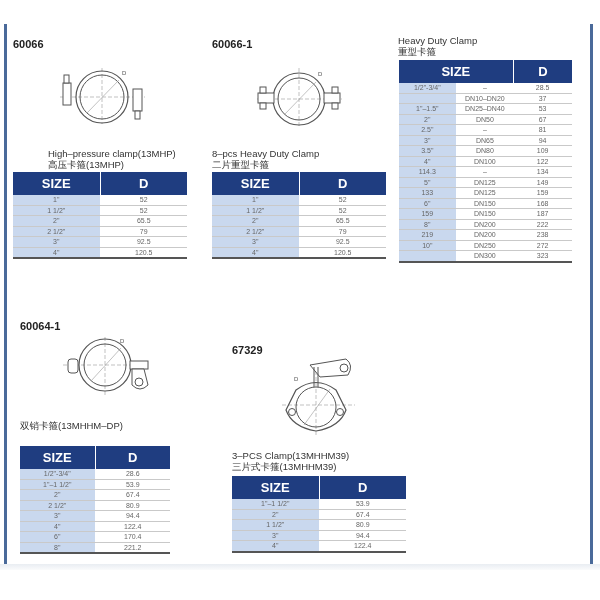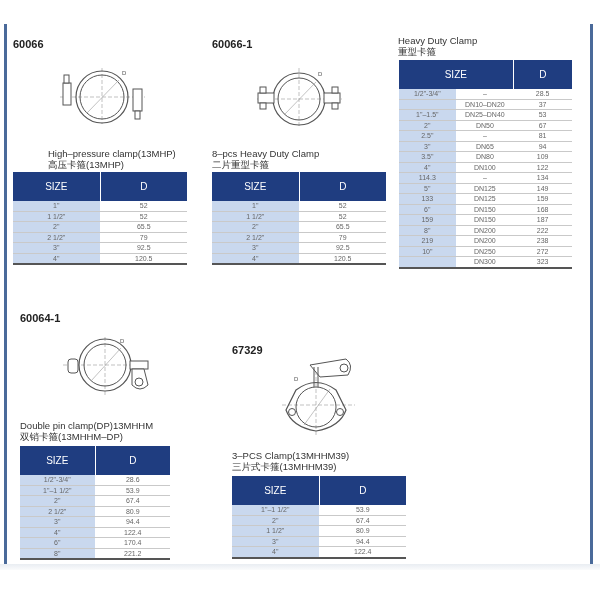--- a/index.html
+++ b/index.html
@@ -4,21 +4,21 @@
 <style>
   html, body { margin:0; padding:0; background:#ffffff; }
   body { width:600px; height:600px; position:relative; overflow:hidden; font-family:"Liberation Sans", sans-serif; color:#333; }
   .page { position:absolute; left:4px; top:24px; width:596px; height:540px; background:#fff; border-left:3px solid #4a6a9a; }
   .rborder { position:absolute; left:590px; top:24px; width:3px; height:540px; background:#4a6a9a; }
   .shadow { position:absolute; left:0; top:564px; width:600px; height:6px; background:linear-gradient(#e9edf2,#fafbfc); }
   .code { position:absolute; font-weight:bold; font-size:11px; color:#222; }
   .title { position:absolute; font-size:9.5px; line-height:11px; color:#333; }
   .drawing { position:absolute; }
   table.spec { position:absolute; border-collapse:collapse; font-size:7px; color:#666; }
-  table.spec th { background:#1f3d80; color:#fff; font-weight:normal; height:29px; font-size:10px; padding:0; border-right:1px solid #ffffff; }
+  table.spec th { background:#1f3d80; color:#fff; font-weight:bold; height:23px; font-size:13px; padding:0; border-right:1px solid #ffffff; }
   table.spec th:last-child { border-right:none; }
   table.spec td { height:9.5px; padding:0; text-align:center; border-bottom:1px solid #c9c9c9; line-height:9px; }
   table.spec td.s { background:#c9d8ee; border-right:1px solid #fff; }
   table.spec tr:last-child td { border-bottom:2px solid #555; }
 </style>
 </head>
 <body>
 
 <div class="page"></div>
 <div class="rborder"></div>
@@ -223,35 +223,34 @@
         <td>272</td>
       </tr>
     <tr>
         <td class="s"></td>
         <td>DN300</td>
         <td>323</td>
       </tr>
   </tbody>
 </table>
 
-<div class="code" style="left:20px;top:312px;">60064-1</div>
+<div class="code" style="left:20px;top:320px;">60064-1</div>
 <svg class="drawing" style="left:58px;top:335px;" width="95" height="70">
   <line x1="5" y1="30" x2="90" y2="30" stroke="#999" stroke-width="0.6" stroke-dasharray="4,2"></line>
   <line x1="47" y1="2" x2="47" y2="60" stroke="#999" stroke-width="0.6" stroke-dasharray="4,2"></line>
   <circle cx="47" cy="30" r="26" fill="none" stroke="#555" stroke-width="1.2"></circle>
   <circle cx="47" cy="30" r="21" fill="none" stroke="#555" stroke-width="1"></circle>
   <line x1="33" y1="46" x2="63" y2="13" stroke="#999" stroke-width="0.6"></line>
   <rect x="10" y="24" width="10" height="14" rx="3" fill="#fff" stroke="#555"></rect>
   <rect x="72" y="26" width="18" height="8" fill="#fff" stroke="#555"></rect>
   <path d="M74 34 L86 34 L90 50 Q82 58 74 50 Z" fill="#fff" stroke="#555"></path>
   <circle cx="81" cy="47" r="4" fill="none" stroke="#555"></circle>
   <text x="62" y="8" font-size="6" fill="#555" font-family="Liberation Sans, sans-serif">D</text>
 </svg>
 <div class="title" style="left:20px;top:420px;">
-  <div>Double pin clamp(DP)13MHHM</div>
   <div>双销卡箍(13MHHM–DP)</div>
 </div>
 <table class="spec" style="left:20px;top:446px;width:150px;">
   <thead>
       <tr>
     <th style="width:50%;">SIZE</th>
     <th>D</th>
   </tr>
     </thead>
   <tbody>

